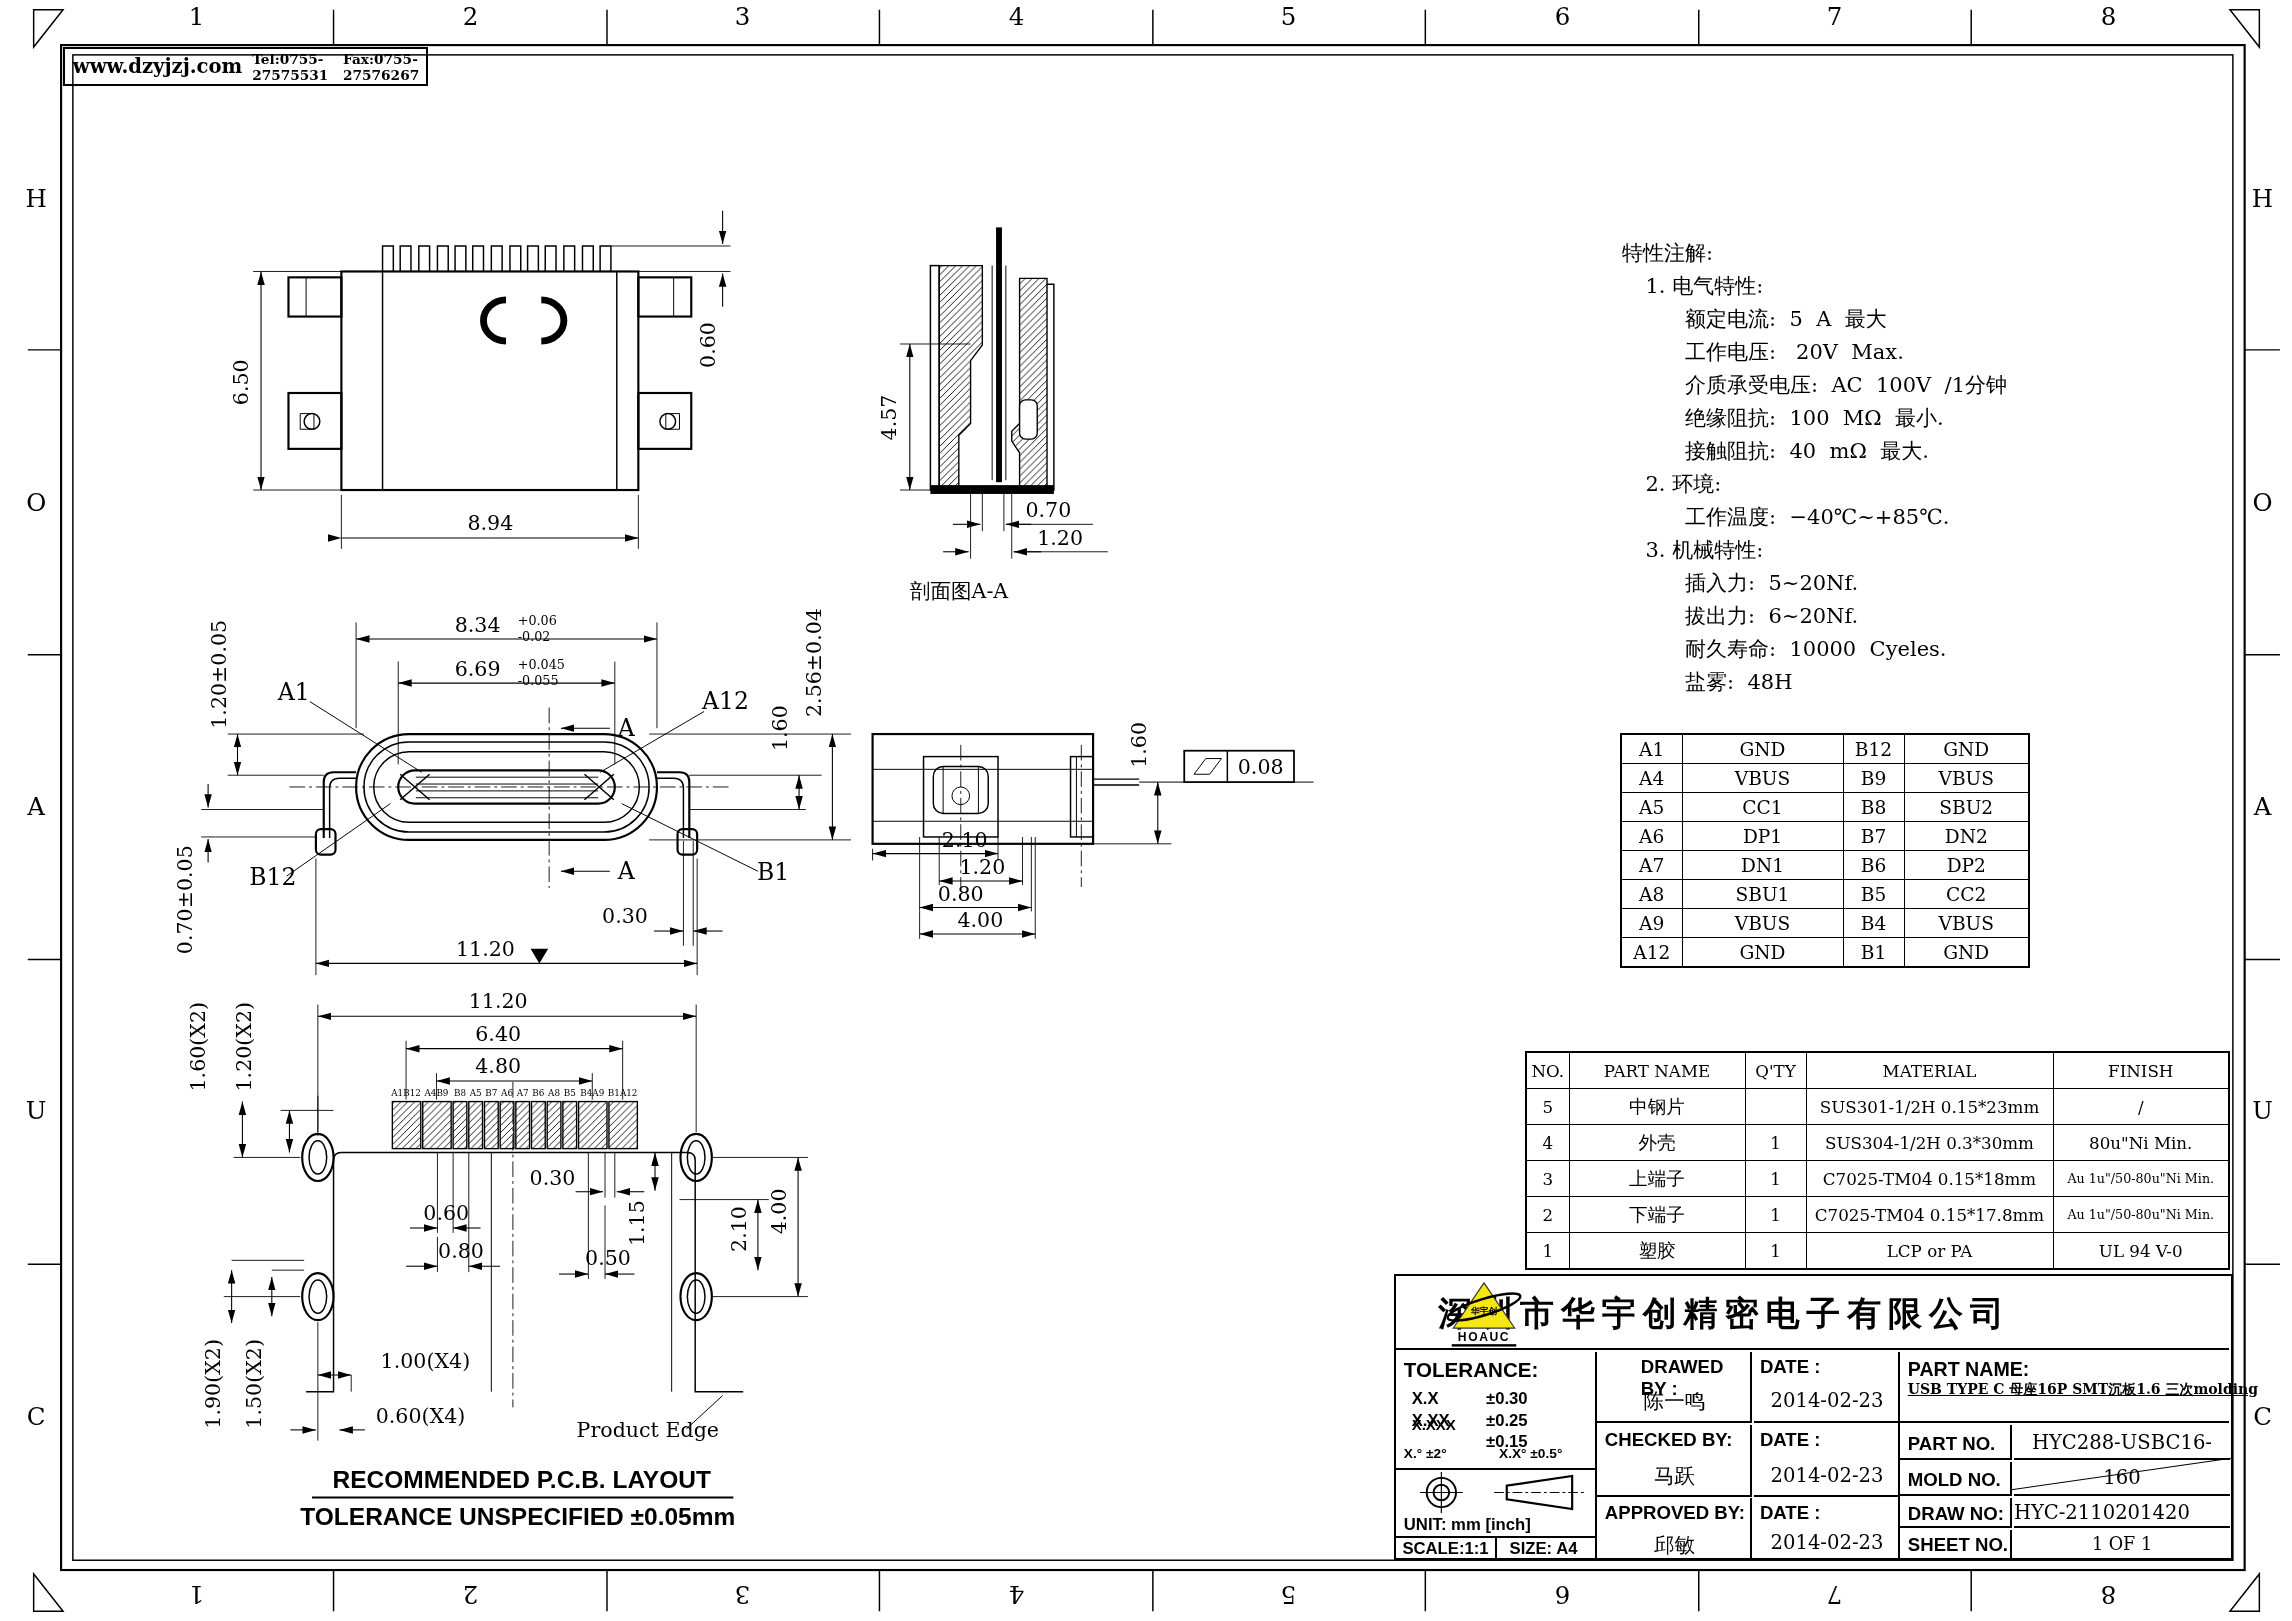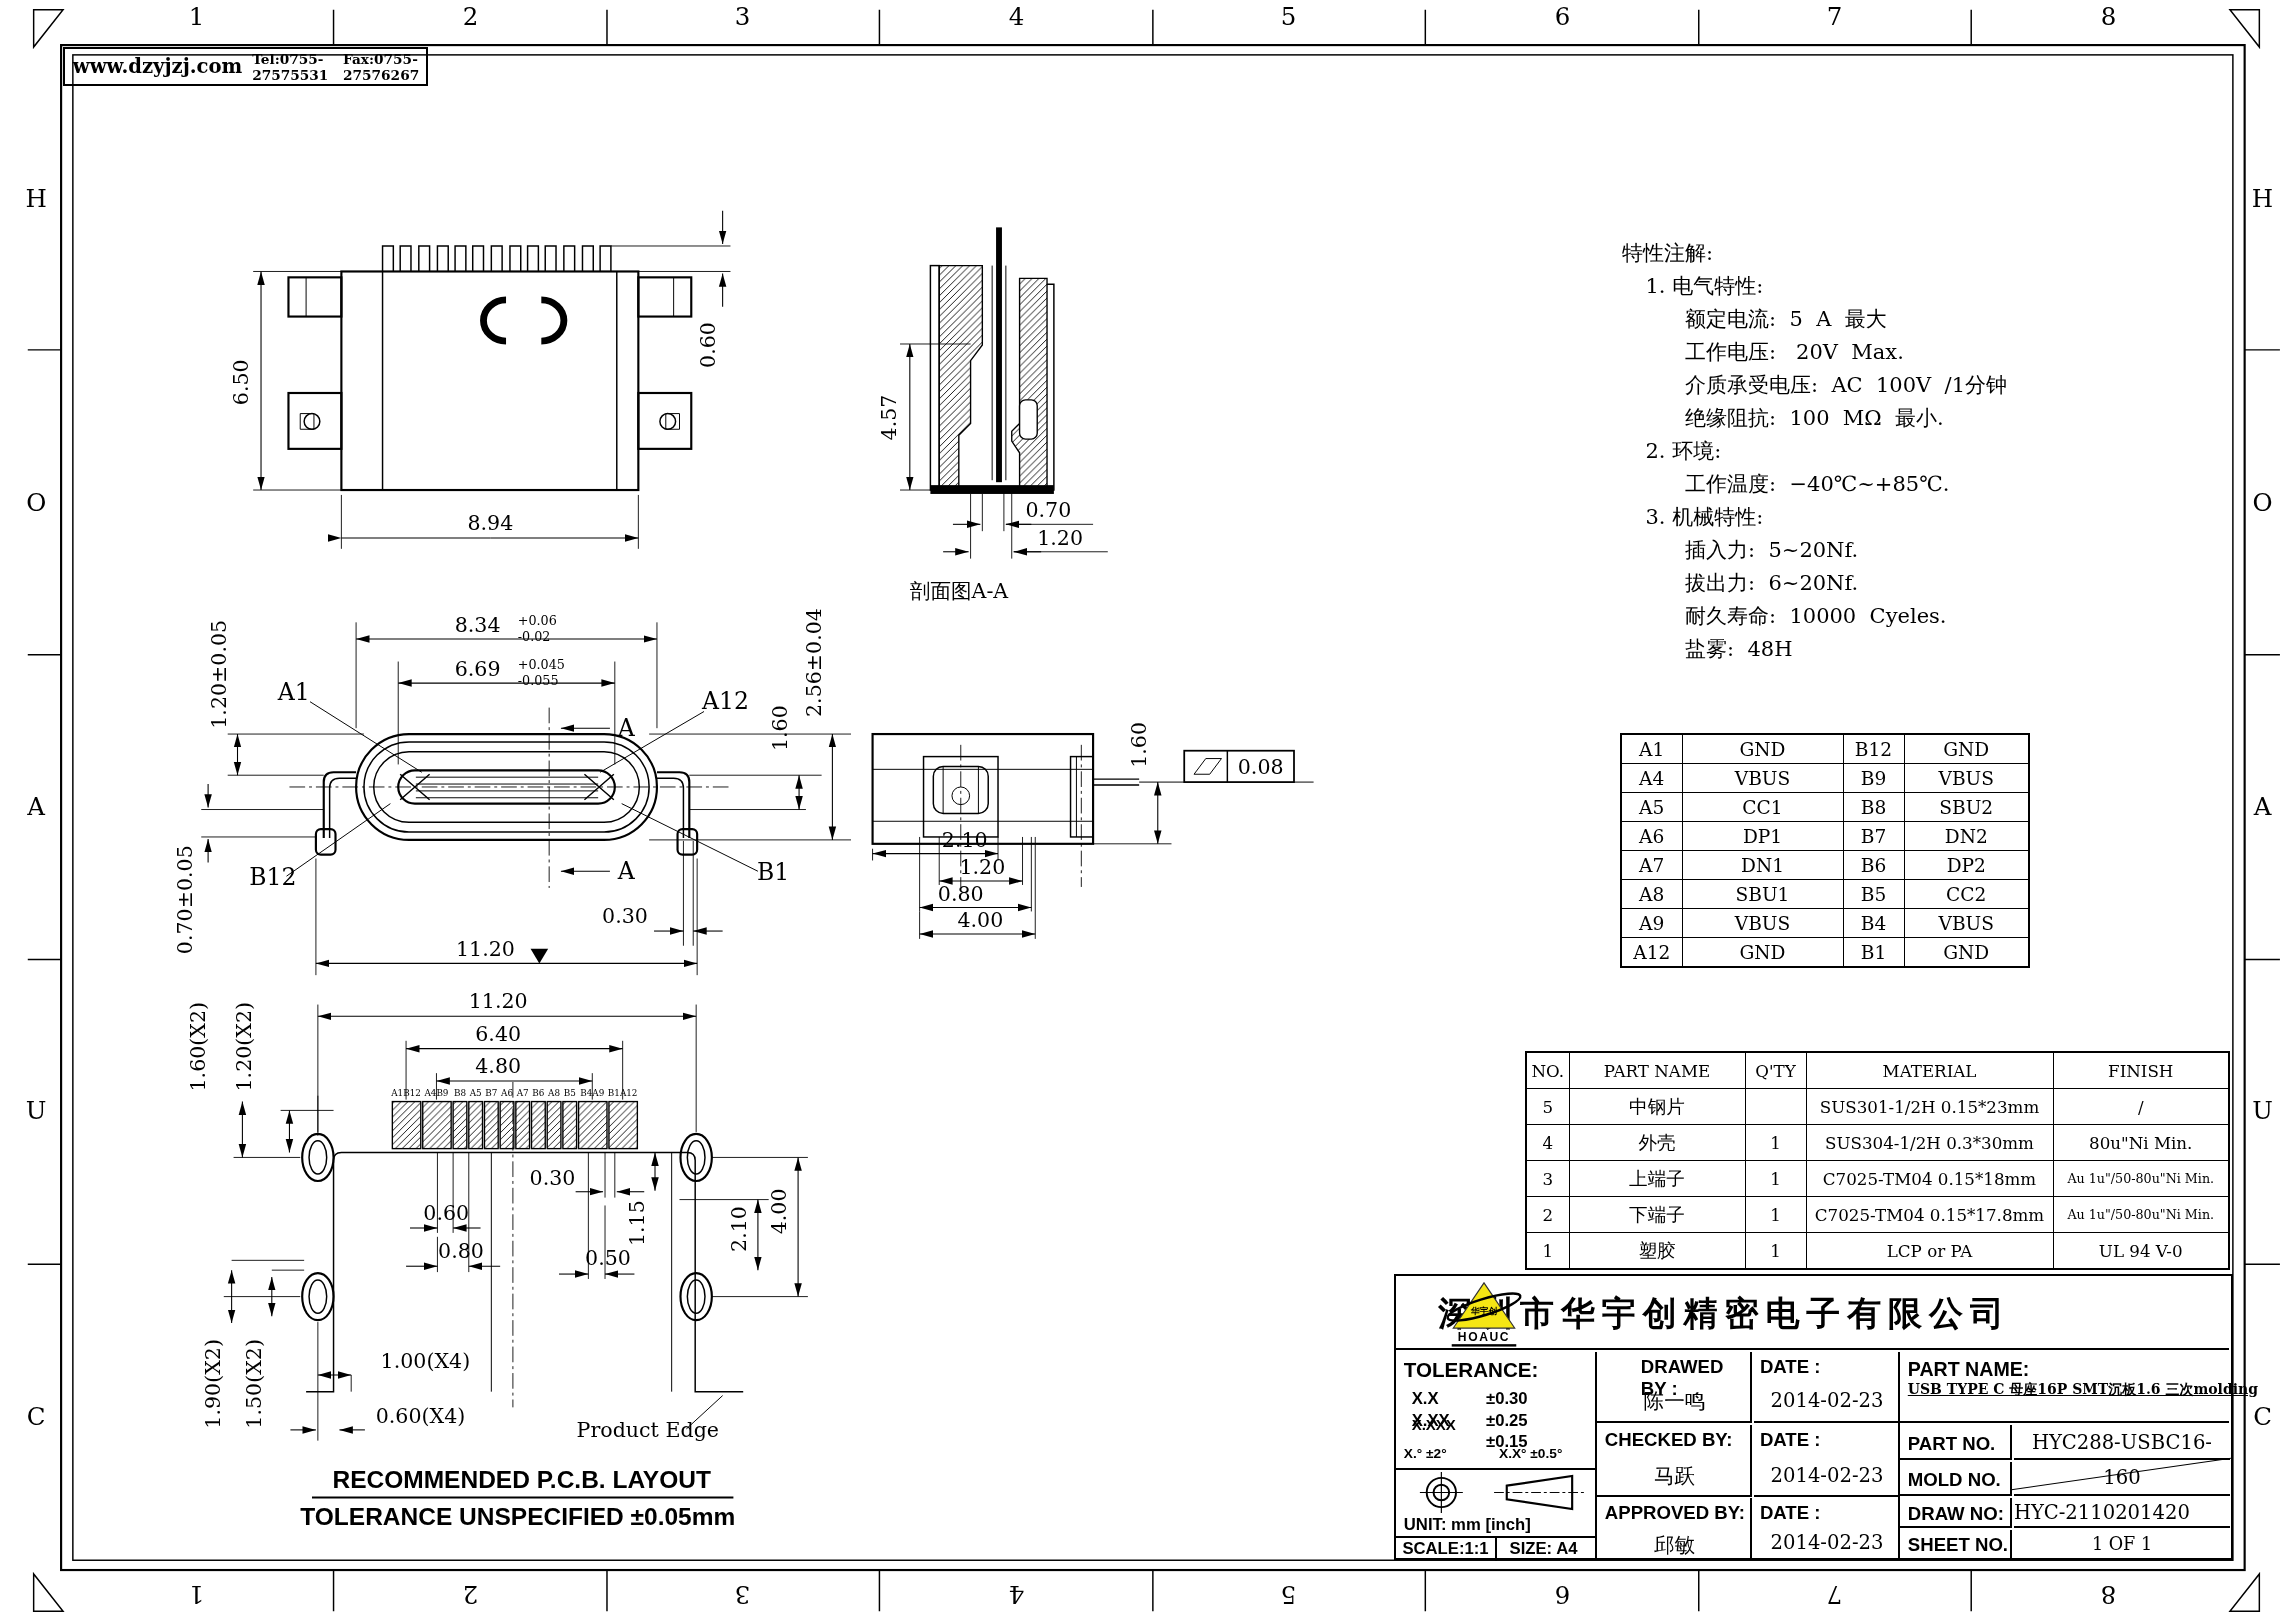--- a/index.html
+++ b/index.html
@@ -316,20 +316,21 @@
 <div class="abs bnum" style="left:2243px;top:1096px">U</div>
 <div class="abs bnum" style="left:2243px;top:1402px">C</div>
 
 <div id="notes" class="abs">
   <div class="nline">特性注解:</div>
   <div class="nline ind1">1. 电气特性:</div>
   <div class="nline ind2">额定电流:  5  A  最大</div>
   <div class="nline ind2">工作电压:   20V  Max.</div>
   <div class="nline ind2">介质承受电压:  AC  100V  /1分钟</div>
   <div class="nline ind2">绝缘阻抗:  100  MΩ  最小.</div>
+  <div class="nline ind2">接触阻抗:  40  mΩ  最大.</div>
   <div class="nline ind1">2. 环境:</div>
   <div class="nline ind2">工作温度:  −40℃~+85℃.</div>
   <div class="nline ind1">3. 机械特性:</div>
   <div class="nline ind2">插入力:  5~20Nf.</div>
   <div class="nline ind2">拔出力:  6~20Nf.</div>
   <div class="nline ind2">耐久寿命:  10000  Cyeles.</div>
   <div class="nline ind2">盐雾:  48H</div>
 </div>
 
 <table id="pintable" class="abs">

